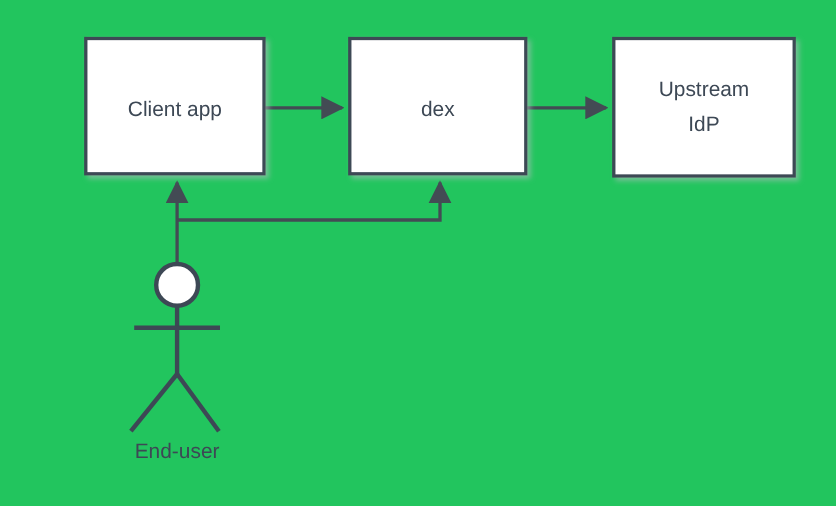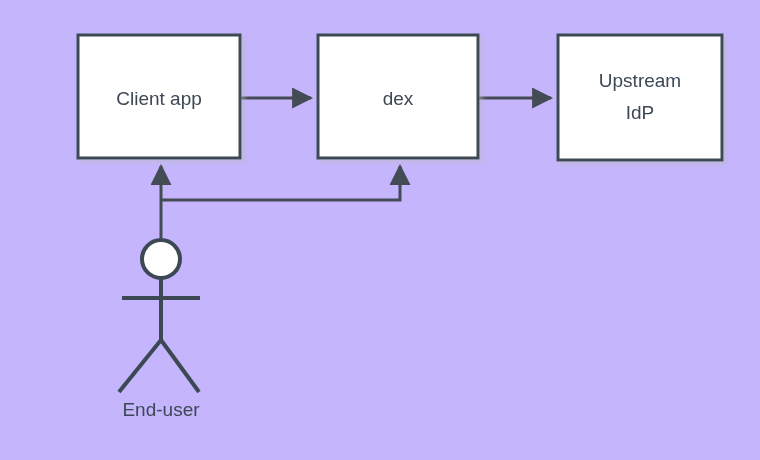--- a/index.html
+++ b/index.html
@@ -10,21 +10,21 @@
   body {
     width: 760px;
     height: 460px;
     overflow: hidden;
     font-family: "Liberation Sans", sans-serif;
   }
   #diagram-canvas {
     position: relative;
     width: 760px;
     height: 460px;
-    background: #c4b5fd;
+    background: #22c55e;
   }
   svg.diagram-svg {
     position: absolute;
     top: 0;
     left: 0;
     width: 760px;
     height: 460px;
   }
   .node-label {
     font-family: "Liberation Sans", sans-serif;

